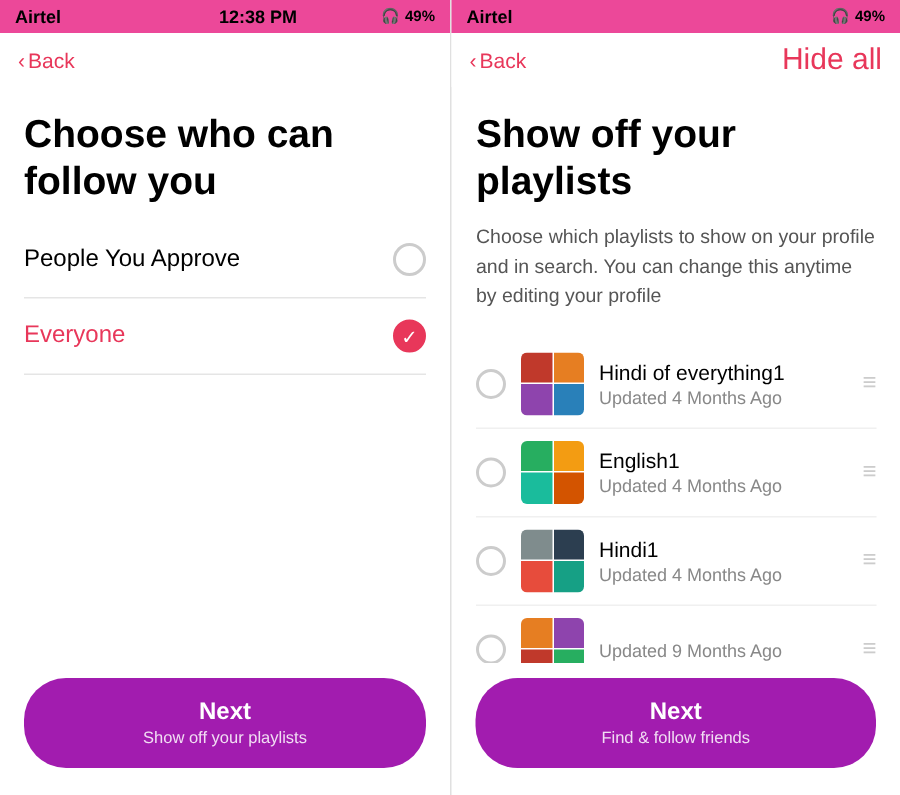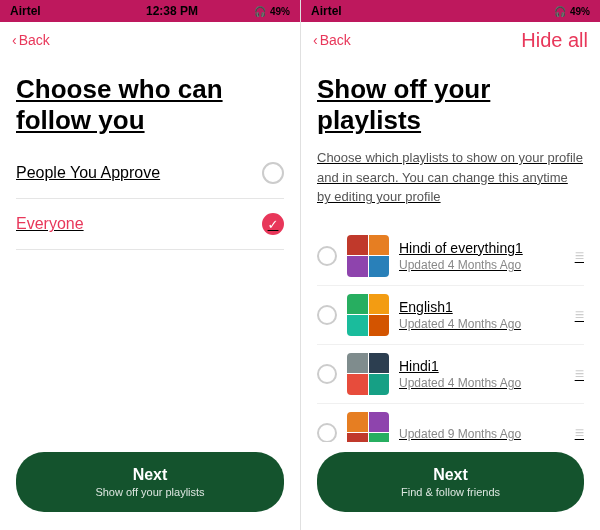--- a/index.html
+++ b/index.html
@@ -21,21 +21,21 @@
       position: relative;
     }
 
     .screen + .screen {
       border-left: 1px solid #e0e0e0;
     }
 
     
     .status-bar {
       height: 22px;
-      background: #be185d;
+      background: #ec4899;
       display: flex;
       align-items: center;
       justify-content: space-between;
       padding: 0 10px;
       font-size: 11px;
       font-weight: 600;
       color: #000;
       flex-shrink: 0;
     }
     .status-bar .time { font-weight: 700; font-size: 12px; }
@@ -63,21 +63,20 @@
       color: #e8375a;
       font-size: 20px;
       cursor: pointer;
     }
 
     
     .content {
       flex: 1;
       padding: 16px 16px 0 16px;
       overflow-y: auto;
-      text-decoration: underline;
     }
 
     .page-title {
       font-size: 26px;
       font-weight: 700;
       color: #000;
       line-height: 1.2;
       margin-bottom: 12px;
     }
 
@@ -168,21 +167,21 @@
       font-size: 16px;
       flex-shrink: 0;
     }
 
     
     .bottom-btn {
       padding: 10px 16px 18px 16px;
       flex-shrink: 0;
     }
     .next-btn {
-      background: #14532d;
+      background: #a21caf;
       color: #fff;
       border: none;
       border-radius: 28px;
       width: 100%;
       padding: 14px;
       font-size: 16px;
       font-weight: 600;
       text-align: center;
       cursor: pointer;
       display: flex;

